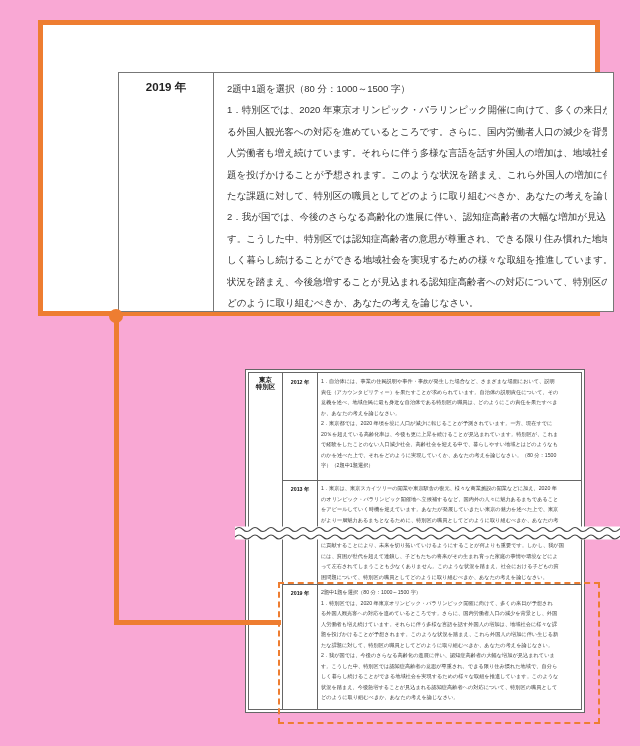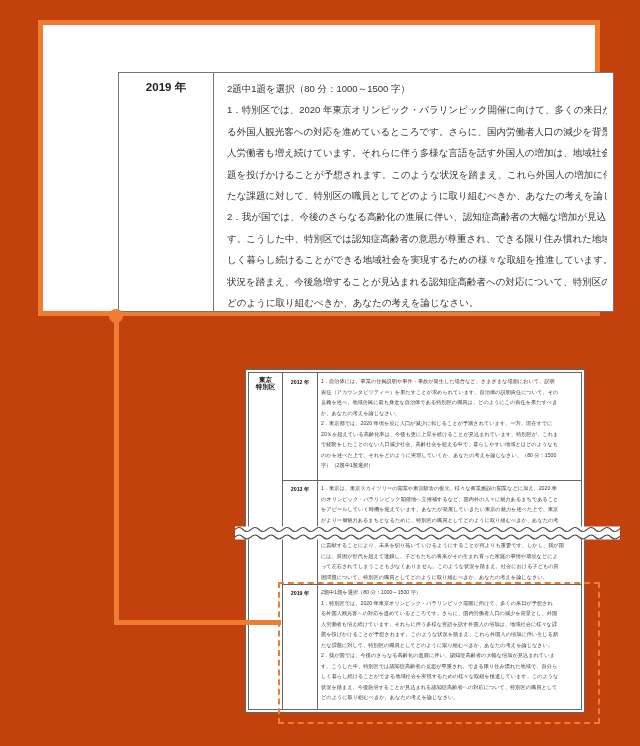--- a/index.html
+++ b/index.html
@@ -1,18 +1,18 @@
 <!DOCTYPE html>
 <html style="--accent: #EE7D31;"><head>
 <meta charset="utf-8">
 <style>
   * { margin:0; padding:0; box-sizing:border-box; }
   html,body { background:#fff; }
   body { font-family:"Liberation Sans", sans-serif; }
-  .page { position:relative; width:640px; height:746px; background:#c2410c; overflow:hidden; }
+  .page { position:relative; width:640px; height:746px; background:#f9a8d4; overflow:hidden; }
 
   
   .callout {
     position:absolute; left:38px; top:20px; width:562px; height:296px;
     border:5px solid var(--accent); background:#fff; z-index:3;
   }
   .btable {
     position:absolute; left:75px; top:47px; width:496px; height:240px;
     border:1px solid #777; background:#fff; z-index:4;
   }

